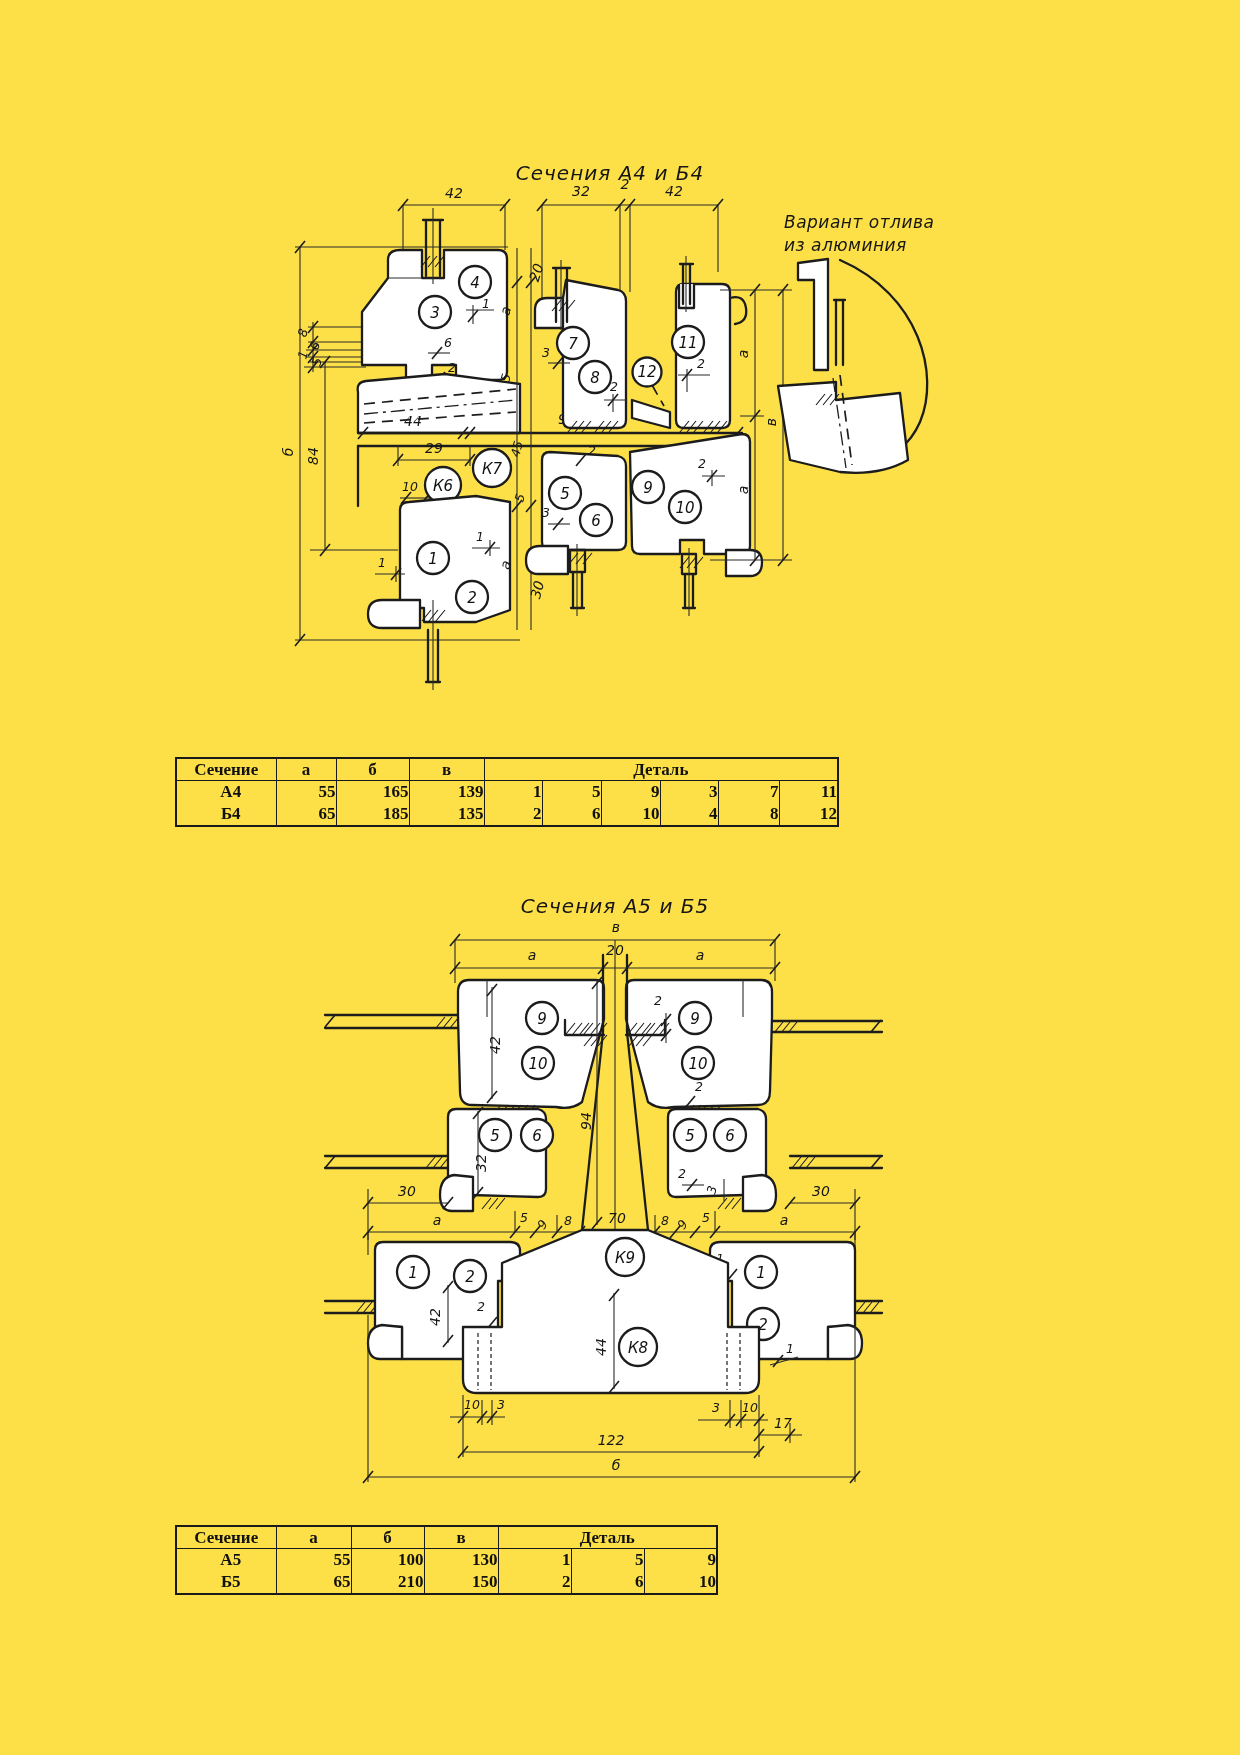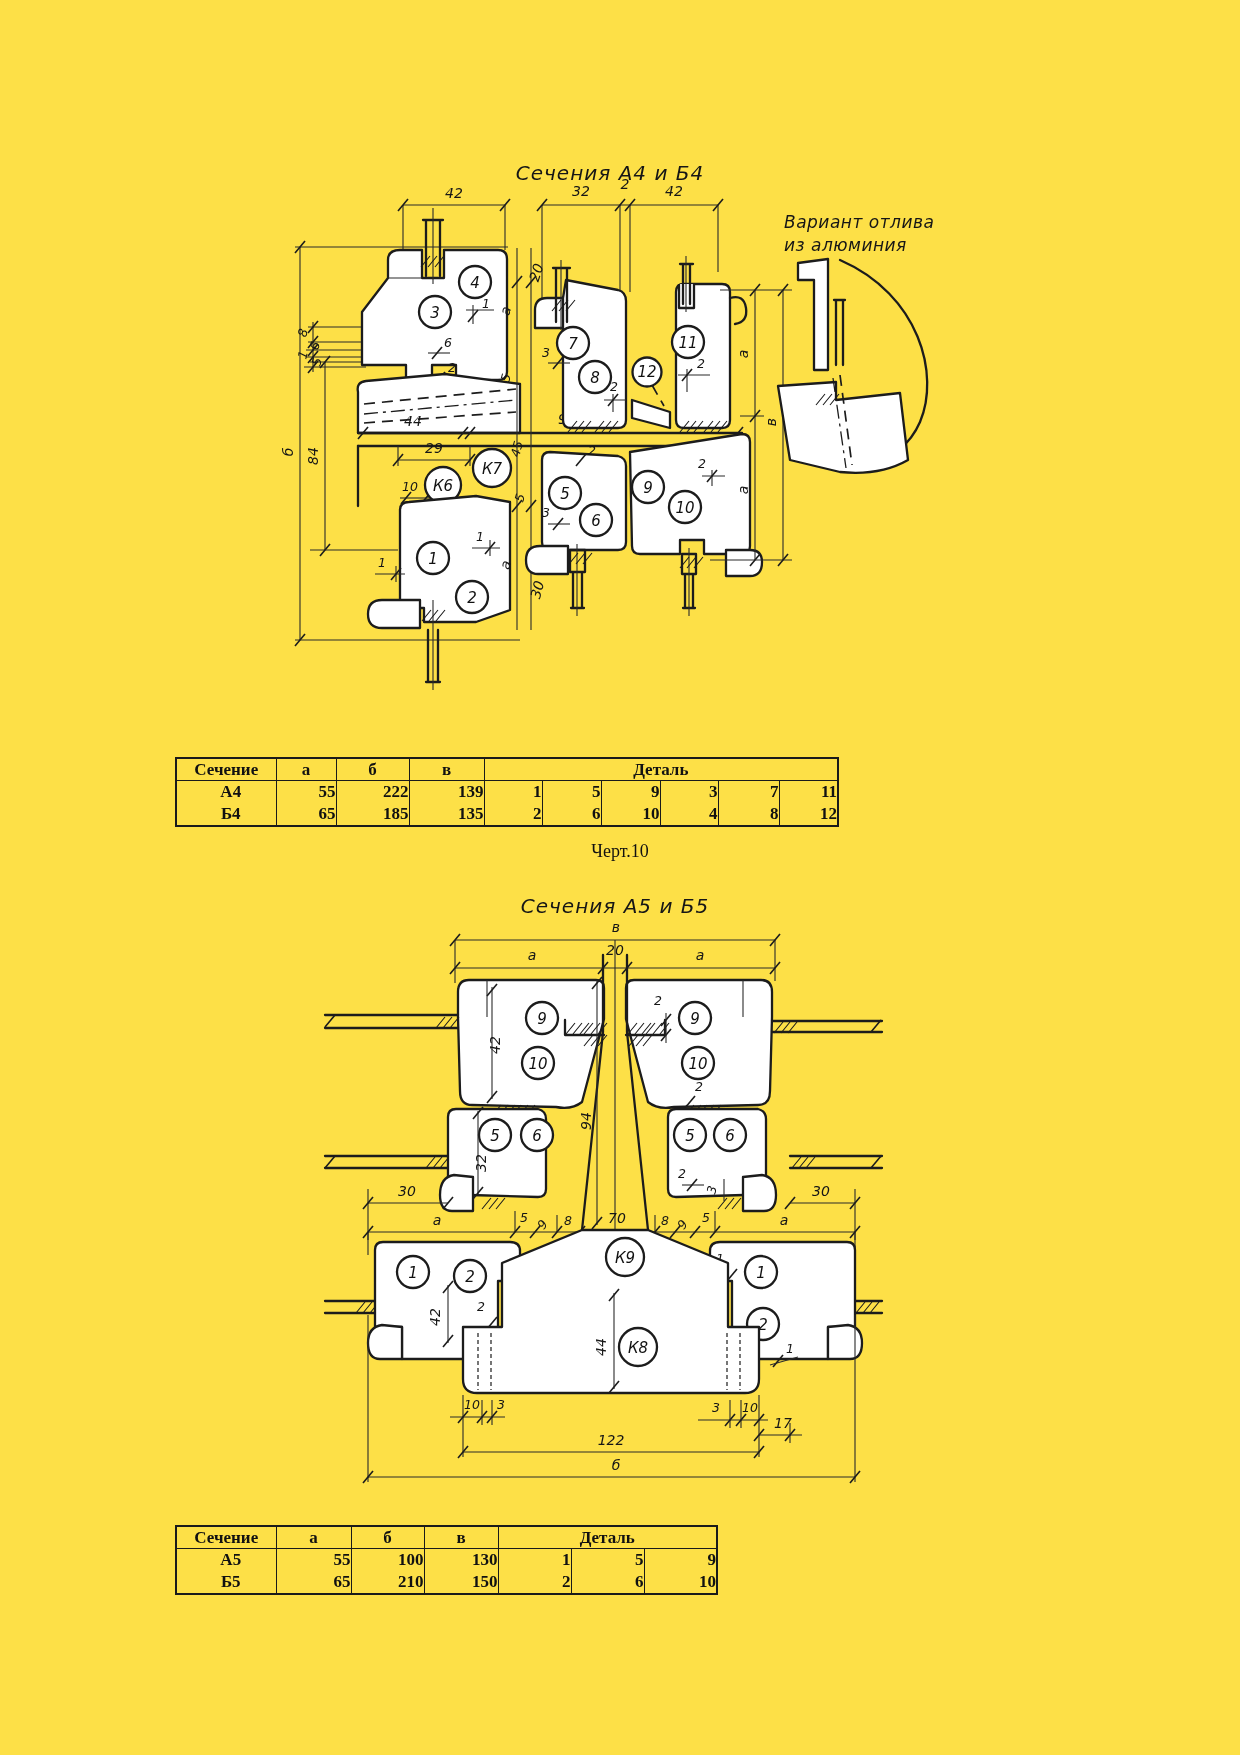--- a/index.html
+++ b/index.html
@@ -336,21 +336,21 @@
     <tr>
       <td class="first">
             <div class="l">А4</div>
             <div class="l">Б4</div>
           </td>
       <td>
             <div class="l">55</div>
             <div class="l">65</div>
           </td>
       <td>
-            <div class="l">222</div>
+            <div class="l">165</div>
             <div class="l">185</div>
           </td>
       <td>
             <div class="l">139</div>
             <div class="l">135</div>
           </td>
       <td>
             <div class="l">1</div>
             <div class="l">2</div>
           </td>
@@ -371,21 +371,20 @@
             <div class="l">8</div>
           </td>
       <td>
             <div class="l">11</div>
             <div class="l">12</div>
           </td>
     </tr>
   </tbody>
     </table>
 
-  <div class="caption" style="top:841px">Черт.10</div>
 
   <svg style="left:320px;top:895px" width="570" height="590" viewBox="0 0 570 590">
     <defs>
       <g id="tk2">
           <path class="tkp" d="M-5,6 L5,-6"></path>
         </g>
       <g id="h32">
           <path class="hp" d="M0,11 l9,-11 M7,11 l9,-11 M14,11 l9,-11"></path>
         </g>
     </defs>

